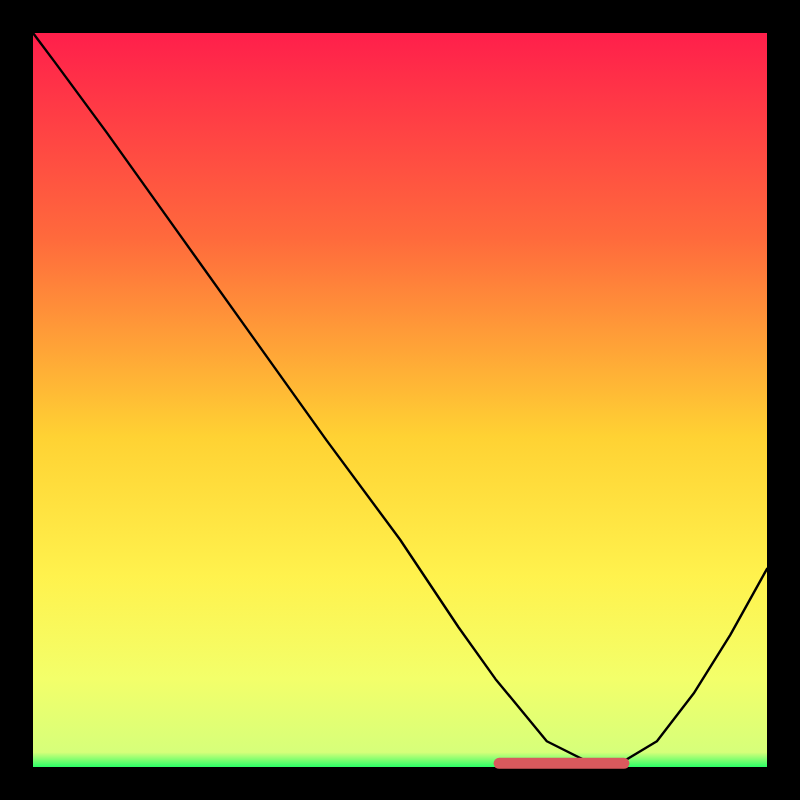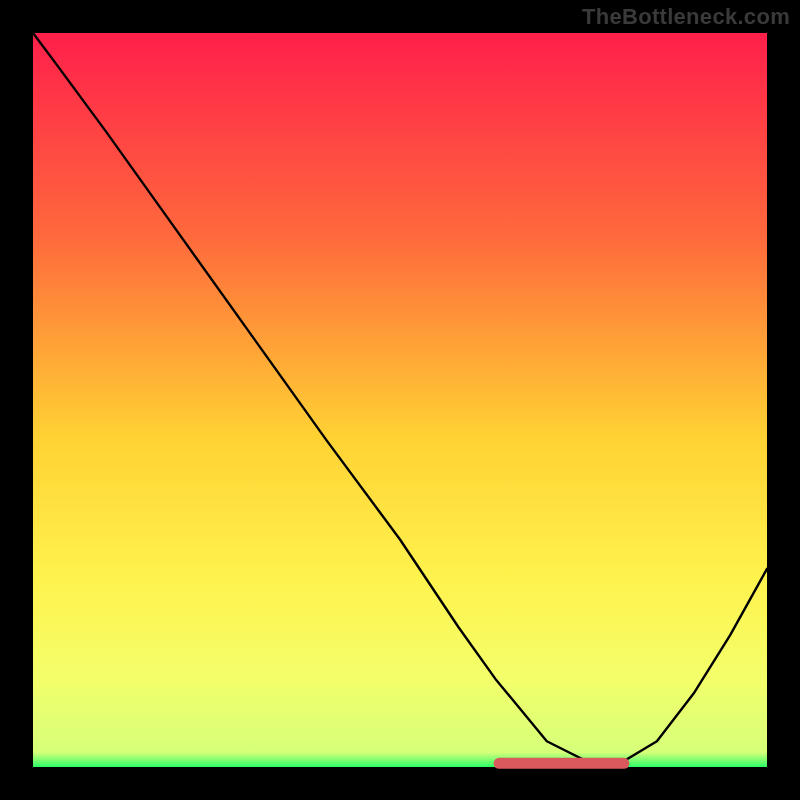--- a/index.html
+++ b/index.html
@@ -27,21 +27,20 @@
     z-index: 5;
   }
   svg {
     display: block;
   }
 </style>
 </head>
 <body>
 
 <div class="container">
-  <div class="watermark">TheBottleneck.com</div>
 
   <svg width="800" height="800" viewBox="0 0 800 800">
     <defs>
       <linearGradient id="heat" x1="0" y1="0" x2="0" y2="1">
         <stop id="g0" offset="0%" stop-color="#ff1f4b"></stop>
         <stop id="g1" offset="28%" stop-color="#ff6a3c"></stop>
         <stop id="g2" offset="55%" stop-color="#ffd233"></stop>
         <stop id="g3" offset="74%" stop-color="#fff24d"></stop>
         <stop id="g4" offset="88%" stop-color="#f3ff6a"></stop>
         <stop id="g5" offset="98%" stop-color="#d6ff7a"></stop>

